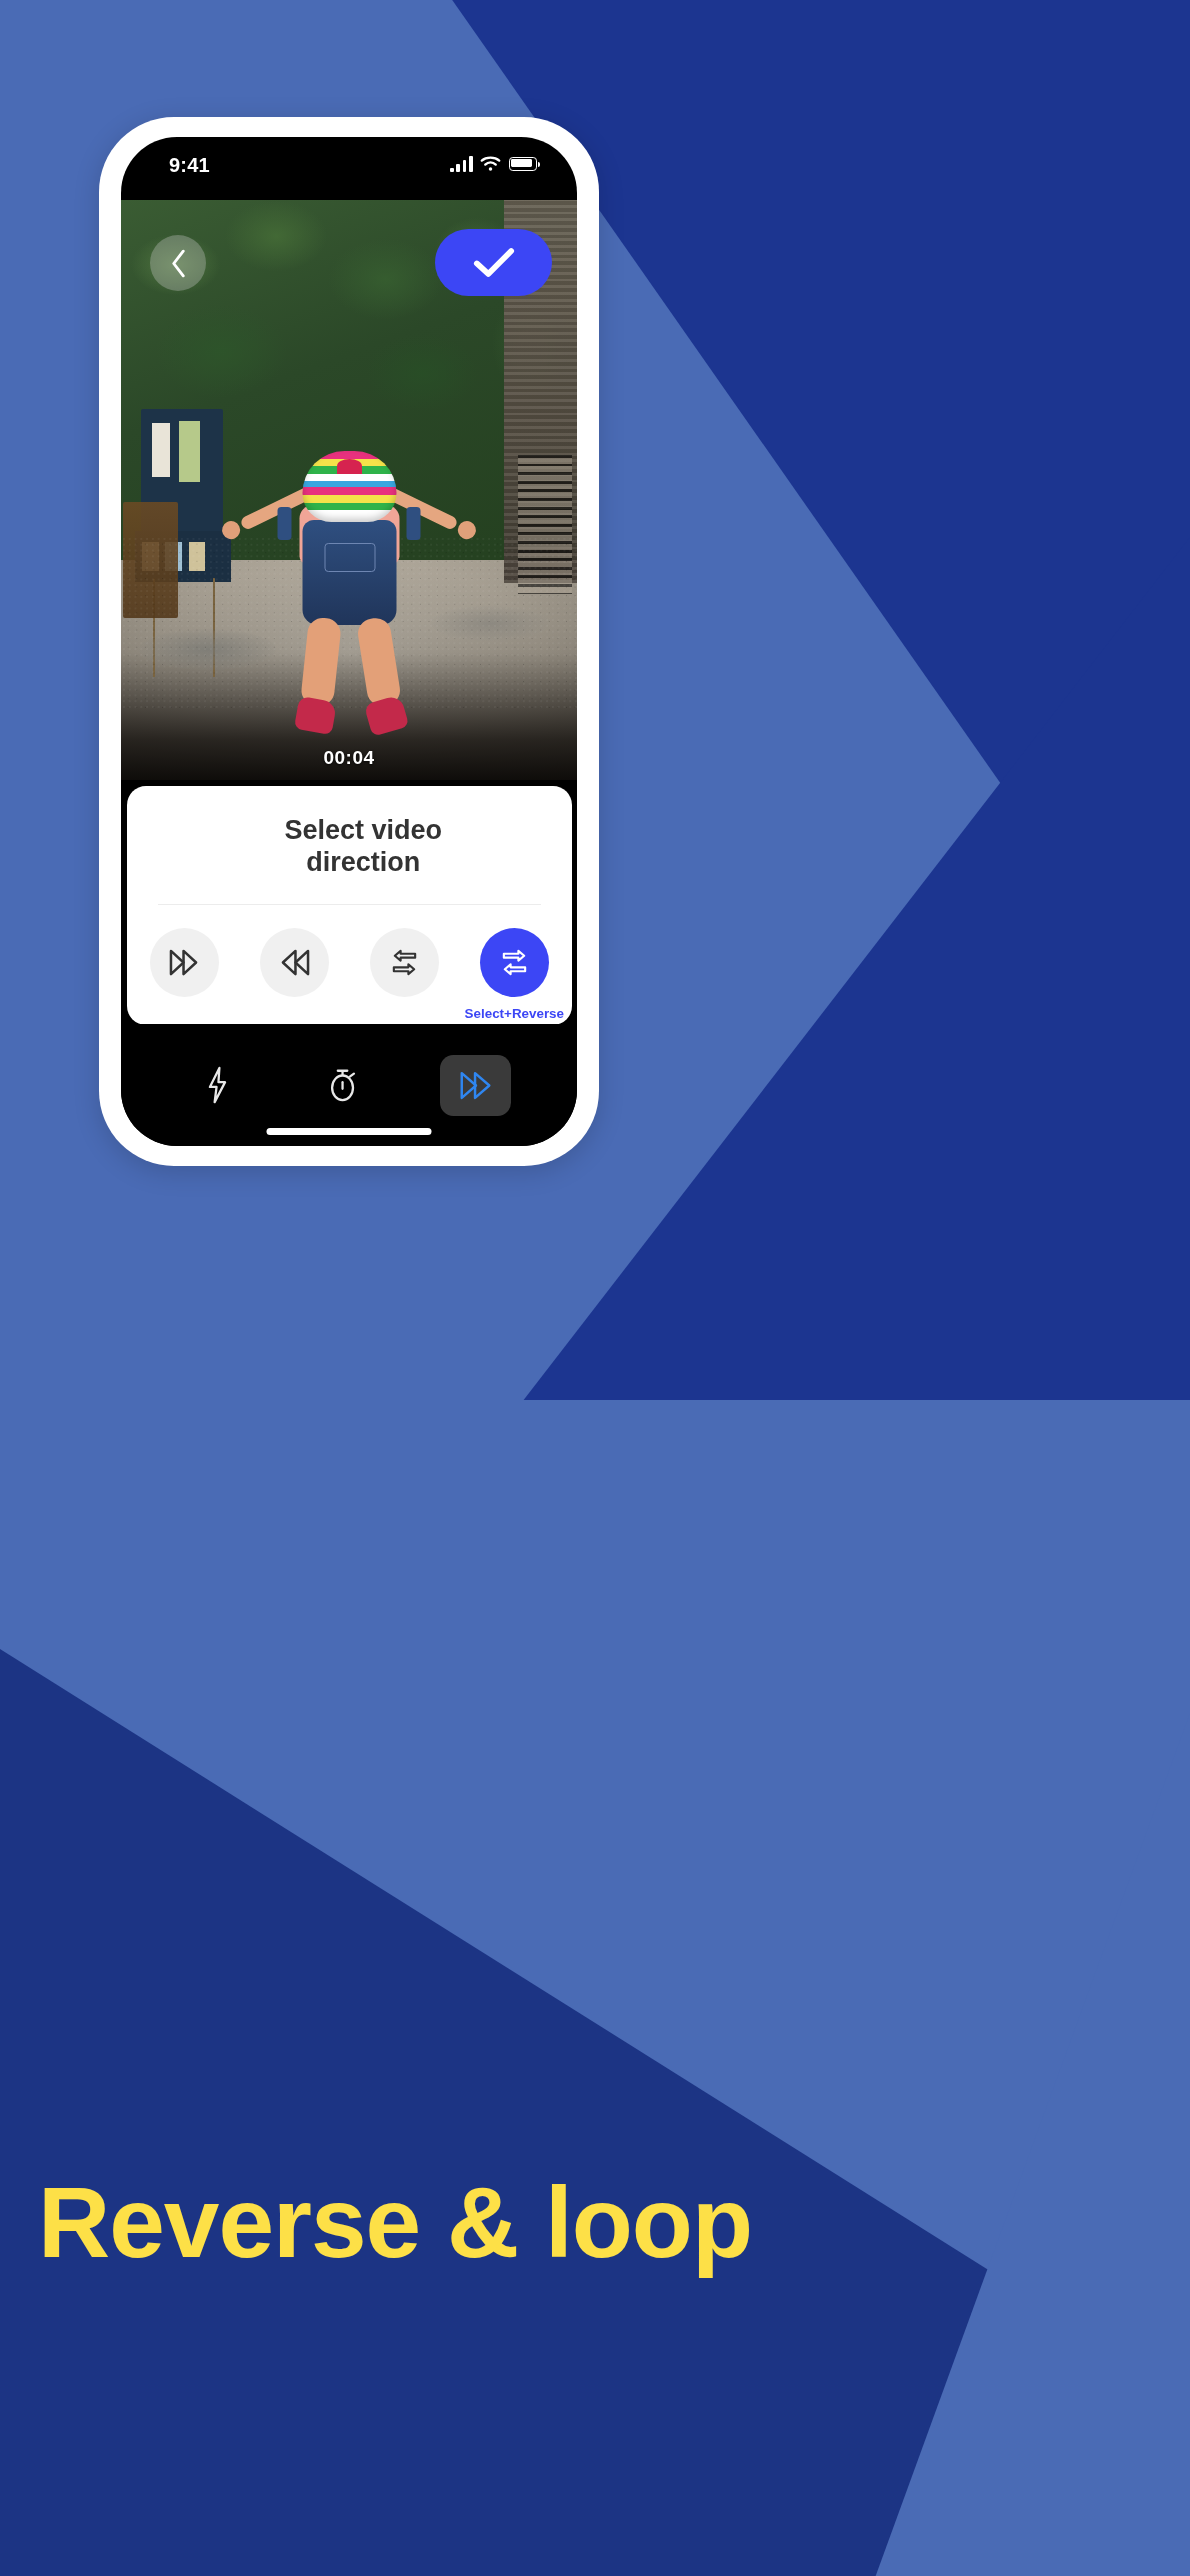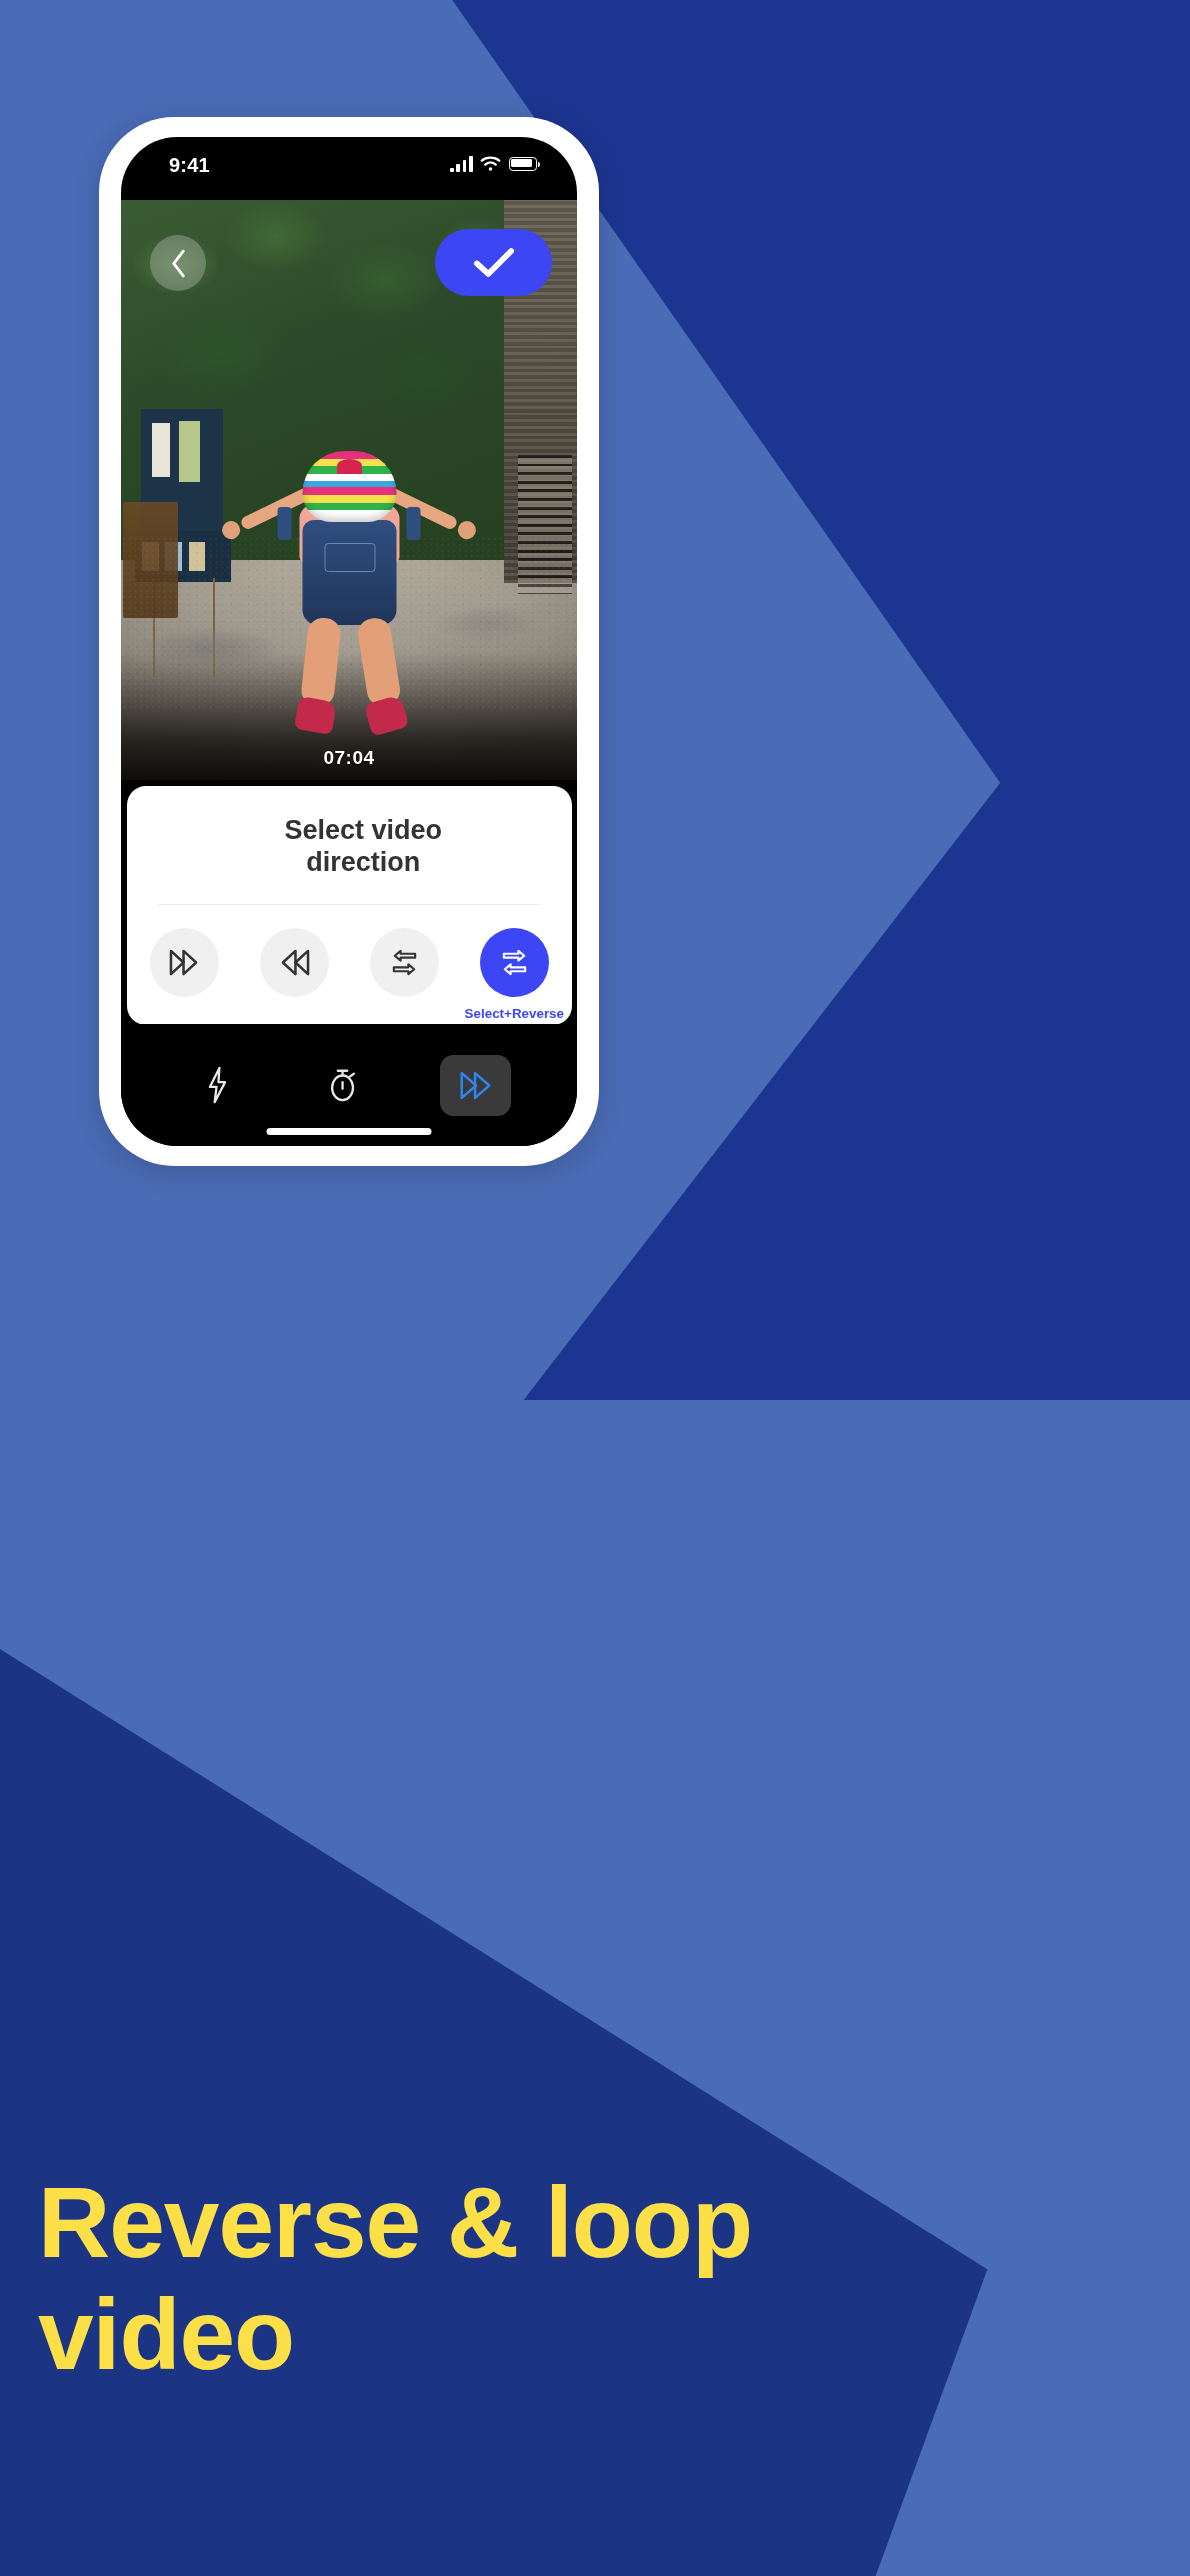--- a/index.html
+++ b/index.html
@@ -514,21 +514,21 @@
             <path d="M15 3 L5 16 L15 29" stroke="#fff" stroke-width="3" fill="none" stroke-linecap="round" stroke-linejoin="round"></path>
           </svg>
         </div>
 
         <div class="check-btn">
           <svg width="42" height="33" viewBox="0 0 44 34">
             <path d="M4 18 L16 29 L40 5" stroke="#fff" stroke-width="6" fill="none" stroke-linecap="round" stroke-linejoin="round"></path>
           </svg>
         </div>
 
-        <div class="timestamp">07:04</div>
+        <div class="timestamp">00:04</div>
       </div>
 
       <div class="sheet">
         <div class="sheet-title">
           <div>Select video</div>
           <div>direction</div>
         </div>
         <div class="sheet-divider"></div>
 
         <div class="options-row">
@@ -617,17 +617,16 @@
               <i></i>
             </div>
         </div>
       </div>
 
     </div>
   </div>
 
   <div class="headline">
     <div>Reverse &amp; loop</div>
-    <div>video</div>
   </div>
 
 </div>
 
 
 </body></html>

